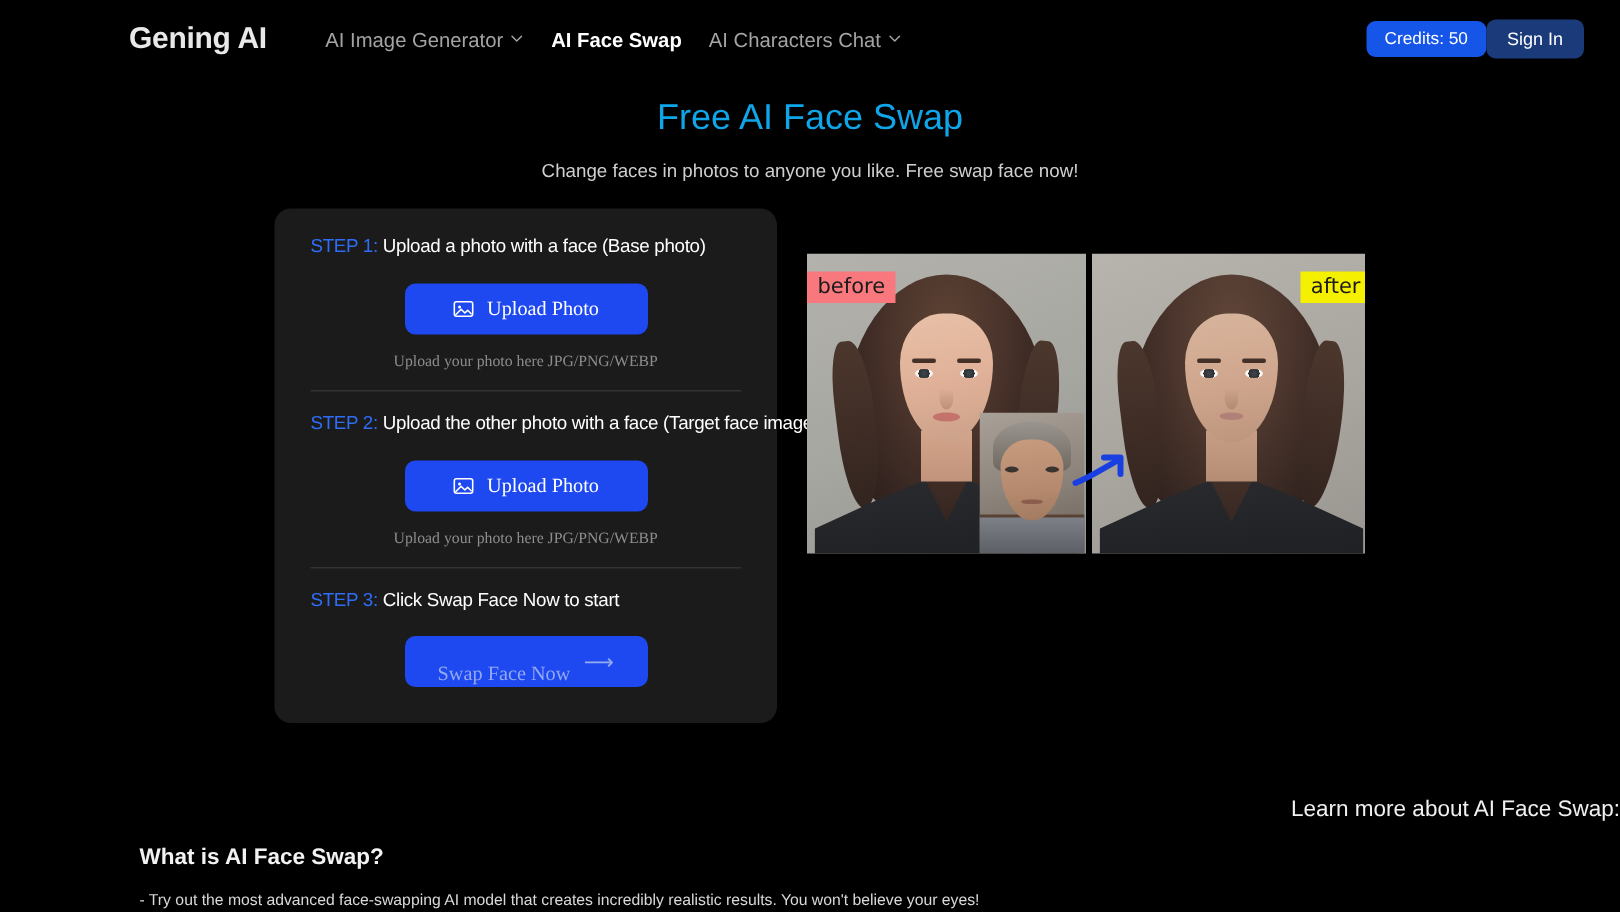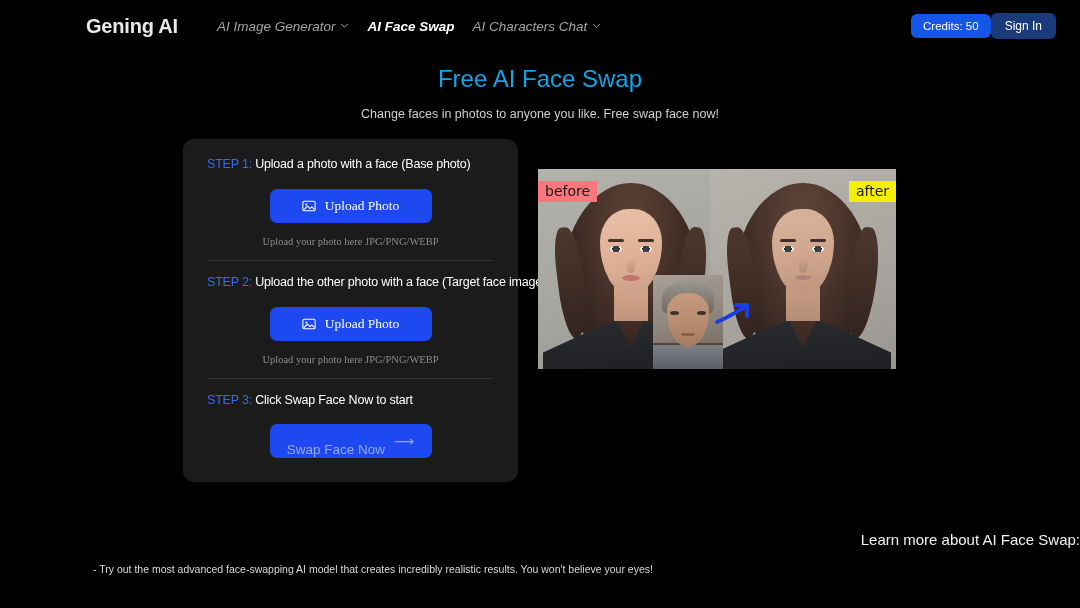--- a/index.html
+++ b/index.html
@@ -24,21 +24,20 @@
     font-weight: bold;
     color: #e8e8e8;
     letter-spacing: -0.2px;
     white-space: nowrap;
   }
   .nav {
     display: flex;
     align-items: center;
     gap: 18px;
     margin-left: 39px;
-    font-style: italic;
   }
   .nav-item {
     display: flex;
     align-items: center;
     gap: 5px;
     font-size: 13.5px;
     color: #a3a3a3;
     cursor: pointer;
     white-space: nowrap;
   }
@@ -148,21 +147,21 @@
     justify-content: center;
     gap: 9px;
     width: 162px;
     height: 34px;
     margin: 17px auto 10px auto;
     background: #1f49f0;
     border-radius: 7px;
     cursor: not-allowed;
   }
   .swap-btn .btn-text {
-    font-family: Liberation Sans, sans-serif;
+    font-family: Liberation Serif, serif;
     font-size: 13.5px;
     color: #93a9f2;
     margin-top: 16px;
   }
   .arrow-glyph {
     color: #93a9f2;
     font-size: 14px;
     line-height: 1;
   }
 
@@ -175,21 +174,21 @@
     overflow: hidden;
   }
   .demo-half {
     position: absolute;
     top: 0;
     width: 186px;
     height: 260px;
     overflow: hidden;
   }
   .demo-left  { left: 0; }
-  .demo-right { left: 172px; }
+  .demo-right { left: 190px; }
 
   
   .bg-wall {
     position: absolute; inset: 0;
     background: linear-gradient(160deg, #b3b2ad 0%, #a6a6a1 45%, #8e8d89 100%);
   }
   .bg-wall.warm {
     background: linear-gradient(160deg, #b7b4ad 0%, #a9a6a0 45%, #918e89 100%);
   }
   .hair {
@@ -524,15 +523,16 @@
         <path d="M3 21 C13 17, 22 11, 31 6" fill="none" stroke="#1a3fe0" stroke-width="4" stroke-linecap="round"></path>
         <path d="M22 4 L33 4 L33 15" fill="none" stroke="#1a3fe0" stroke-width="4" stroke-linecap="round" stroke-linejoin="round"></path>
       </svg>
     </span>
   </div>
 </div>
 
 <div class="learn">Learn more about AI Face Swap:</div>
 
 <div class="faq">
+  <div class="faq-q">What is AI Face Swap?</div>
   <div class="faq-a">- Try out the most advanced face-swapping AI model that creates incredibly realistic results. You won't believe your eyes!</div>
 
 </div>
 
 </body></html>

